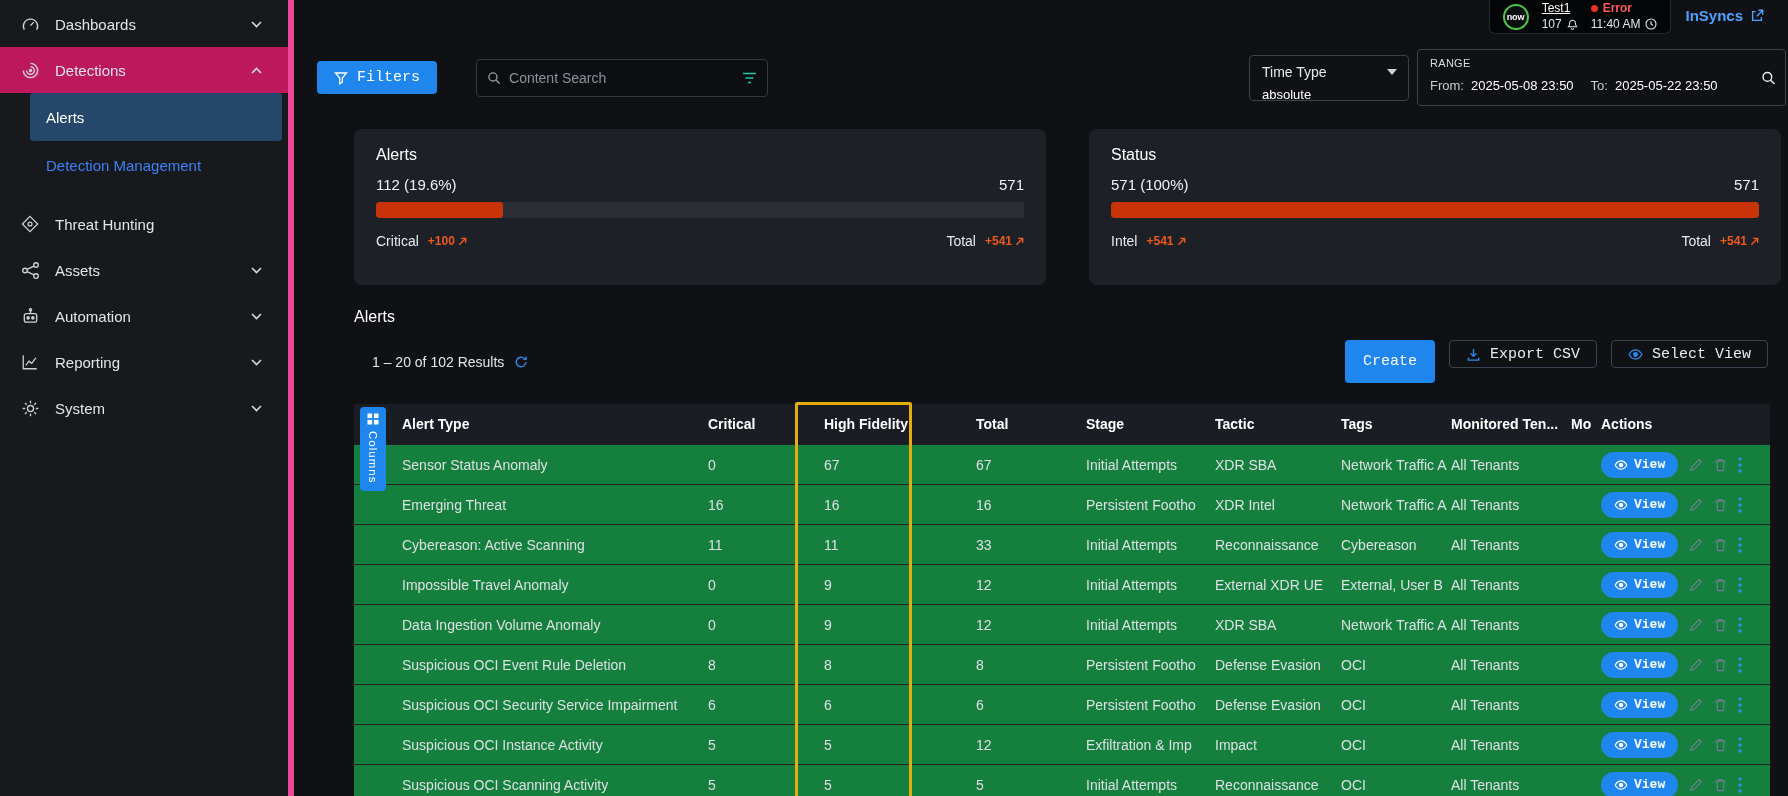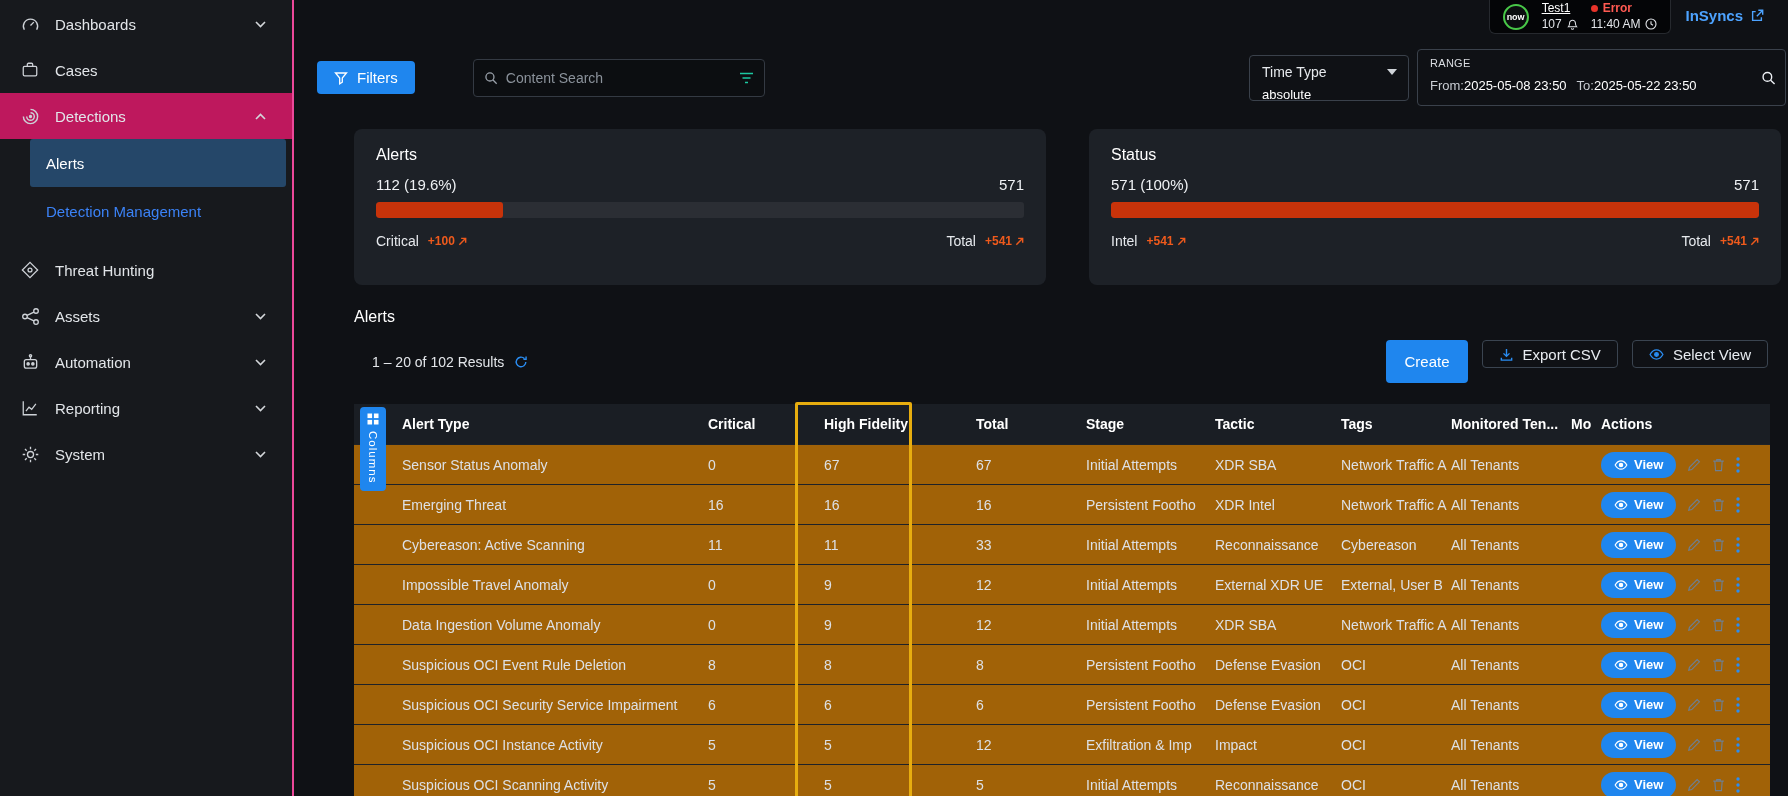--- a/index.html
+++ b/index.html
@@ -1,23 +1,23 @@
 <!DOCTYPE html>
 <html><head>
 <meta charset="utf-8">
 <style>
   *{margin:0;padding:0;box-sizing:border-box}
   html,body{width:1788px;height:796px;overflow:hidden;background:#0f1115;color:#e4e7eb;
     font-family:"Liberation Sans",sans-serif;font-size:14px}
   .app{position:relative;width:1788px;height:796px;display:flex}
   svg{display:block}
-  button{font-family:Liberation Sans, sans-serif}
+  button{font-family:Liberation Mono, monospace}
 
   
-  .sidebar{width:294px;min-width:294px;height:100%;background:#17191d;border-right:2px solid #ec4899;padding-top:1px}
+  .sidebar{width:294px;min-width:294px;height:100%;background:#17191d;border-right:6px solid #ec4899;padding-top:1px}
   .side-item{display:flex;align-items:center;height:46px;padding:0 26px 0 20px;gap:15px;font-size:15px;color:#e2e5e9;cursor:pointer}
   .side-item .sicon{width:20px;height:20px;color:#ced2d7;display:flex;align-items:center;justify-content:center;flex-shrink:0}
   .side-item .chev{margin-left:auto;color:#d3d6da}
   .side-item.active{background:#be185d}
   .sub-item{display:flex;align-items:center;height:48px;padding-left:46px;font-size:15px;color:#3b82f6;cursor:pointer}
   .sub-item.selected{margin:0 6px 0 30px;padding-left:16px;border-radius:3px;background:#254769;color:#fff}
   .sub-gap{height:12px}
 
   
   .main{flex:1;display:flex;flex-direction:column;position:relative;min-width:0}
@@ -29,31 +29,31 @@
     font-size:9px;font-weight:bold;display:flex;align-items:center;justify-content:center;flex-shrink:0}
   .acct-col{display:flex;flex-direction:column;justify-content:center;gap:3px;font-size:12px;line-height:1.05}
   .acct-name{text-decoration:underline;color:#fff;cursor:pointer}
   .acct-row{display:flex;align-items:center;gap:5px;color:#e3e6ea}
   .err-row{display:flex;align-items:center;gap:5px;color:#ff5a52;font-weight:bold}
   .err-dot{width:7px;height:7px;border-radius:50%;background:#e8332a}
   .insyncs{display:flex;align-items:center;gap:7px;margin-top:7px;color:#4da3ff;font-size:15px;font-weight:bold;cursor:pointer;text-decoration:none}
 
   .toolbar{display:flex;align-items:center;margin-top:15px;padding-left:23px;height:58px}
   .filters-btn{display:flex;align-items:center;gap:9px;height:33px;padding:0 17px;background:#1f86ee;color:#fff;border:none;border-radius:4px;font-size:15px;cursor:pointer}
-  .search-box{display:flex;align-items:center;gap:8px;width:292px;height:38px;margin-left:58px;padding:0 10px;background:#0c0e11;border:1px solid #343a43;border-radius:4px}
+  .search-box{display:flex;align-items:center;gap:8px;width:292px;height:38px;margin-left:39px;padding:0 10px;background:#0c0e11;border:1px solid #343a43;border-radius:4px}
   .search-box .mag{color:#9aa1aa}
   .search-box input{flex:1;min-width:0;background:transparent;border:none;outline:none;color:#dfe3e7;font-size:14px;font-family:inherit}
   .search-box input::placeholder{color:#8b929b}
   .tt-box{width:160px;height:46px;margin-left:auto;border:1px solid #3a414b;border-radius:4px;padding:8px 12px;position:relative;cursor:pointer}
   .tt-label{font-size:14px;color:#e6e9ed}
   .tt-value{font-size:13px;color:#fff;margin-top:7px}
   .tt-caret{position:absolute;right:11px;top:13px;color:#cfd4d9}
   .range-box{width:369px;height:57px;margin-left:8px;margin-right:2px;border:1px solid #3a414b;border-radius:4px;padding:7px 34px 7px 12px;position:relative}
   .range-label{font-size:11px;color:#dadde2;letter-spacing:.3px}
-  .range-row{display:flex;align-items:center;gap:0;margin-top:9px;font-size:13px;white-space:nowrap}
+  .range-row{display:flex;align-items:center;gap:7px;margin-top:9px;font-size:13px;white-space:nowrap}
   .range-key{color:#c9cdd3}
   .range-val{color:#fff;margin-right:10px}
   .range-search{position:absolute;right:9px;top:50%;transform:translateY(-50%);color:#eceff3;cursor:pointer}
 
   .cards{display:flex;gap:43px;margin:23px 0 0 60px}
   .card{width:692px;height:156px;background:#1d2127;border-radius:8px;padding:17px 22px 0}
   .card-title{font-size:16px;color:#fff}
   .card-values{display:flex;justify-content:space-between;align-items:center;margin-top:12px;font-size:15px;color:#eef1f4}
   .card-bar{height:16px;margin-top:9px;background:#2b2e34;border-radius:3px;overflow:hidden}
   .card-fill{height:100%;background:#c8330a;border-radius:3px}
@@ -66,21 +66,21 @@
   .results{display:flex;align-items:center;gap:10px;margin-left:18px;font-size:14px;color:#e3e6ea}
   .refresh{color:#2a8df2;cursor:pointer}
   .list-actions{margin-left:auto;display:flex;gap:14px}
   .btn-primary{height:43px;padding:0 18px;background:#1f86ee;border:none;border-radius:4px;color:#fff;font-size:15px;cursor:pointer}
   .btn-ghost{display:flex;align-items:center;gap:9px;height:28px;padding:0 16px;background:transparent;border:1px solid #3a4450;border-radius:4px;color:#e8ecf1;font-size:15px;cursor:pointer}
   .btn-ghost .bicon{color:#2a8df2;display:flex}
 
   .table{position:relative;margin:21px 18px 0 60px}
   .thead,.trow{display:flex;align-items:center;height:40px;padding-left:48px}
   .thead{background:#1a1e24;font-weight:bold;color:#fff;font-size:14px}
-  .trow{background:#a16207;border-top:1px solid #1e2228;color:#dde0e5;font-size:14px}
+  .trow{background:#15803d;border-top:1px solid #1e2228;color:#dde0e5;font-size:14px}
   .cell{overflow:hidden;white-space:nowrap;padding-right:10px;flex-shrink:0}
   .c-alert{width:306px}.c-critical{width:116px}.c-hf{width:152px}.c-total{width:110px}
   .c-stage{width:129px}.c-tactic{width:126px}.c-tags{width:110px}.c-mon{width:120px}.c-mo{width:30px}
   .c-actions{flex:1;display:flex;align-items:center;gap:11px;overflow:visible;flex-shrink:1}
   .columns-tab{position:absolute;left:6px;top:3px;width:26px;height:84px;background:#1f86ee;border-radius:4px;
     display:flex;flex-direction:column;align-items:center;padding-top:6px;gap:6px;cursor:pointer;z-index:4;color:#fff}
   .vtext{writing-mode:vertical-rl;font-size:11.5px;letter-spacing:1px;color:#fff}
   .hf-box{position:absolute;left:441px;top:-2px;width:117px;height:406px;border:3px solid #e7ad0f;border-radius:2px;pointer-events:none;z-index:6}
   .view-btn{display:inline-flex;align-items:center;gap:6px;height:26px;padding:0 13px;background:#1f86ee;border:none;border-radius:14px;color:#fff;font-size:13px;font-weight:bold;cursor:pointer;flex-shrink:0}
   .act-icon{color:#6d7f93;cursor:pointer;display:flex;flex-shrink:0}
@@ -101,29 +101,20 @@
           </svg>
       </span>
       <span>Dashboards</span>
       <span class="chev">
         <svg width="11" height="7" viewBox="0 0 11 7">
             <path d="M1 1l4.5 4.5L10 1" fill="none" stroke="currentColor" stroke-width="1.6"></path>
           </svg>
       </span>
     </div>
 
-    <div class="side-item">
-      <span class="sicon">
-        <svg width="18" height="18" viewBox="0 0 20 20" fill="none" stroke="currentColor" stroke-width="1.4">
-            <rect x="2.5" y="6" width="15" height="10.5" rx="1.5"></rect>
-            <path d="M7 6V3.8A1.3 1.3 0 0 1 8.3 2.5h3.4A1.3 1.3 0 0 1 13 3.8V6"></path>
-          </svg>
-      </span>
-      <span>Cases</span>
-    </div>
 
     <div class="side-item active">
       <span class="sicon">
         <svg width="19" height="19" viewBox="0 0 20 20" fill="none" stroke="currentColor" stroke-width="1.5">
             <path d="M10 2.5a7.5 7.5 0 1 1-7.5 7.5"></path>
             <path d="M10 6a4 4 0 1 1-4 4"></path>
             <circle cx="10" cy="10" r="1" fill="currentColor"></circle>
           </svg>
       </span>
       <span>Detections</span>

